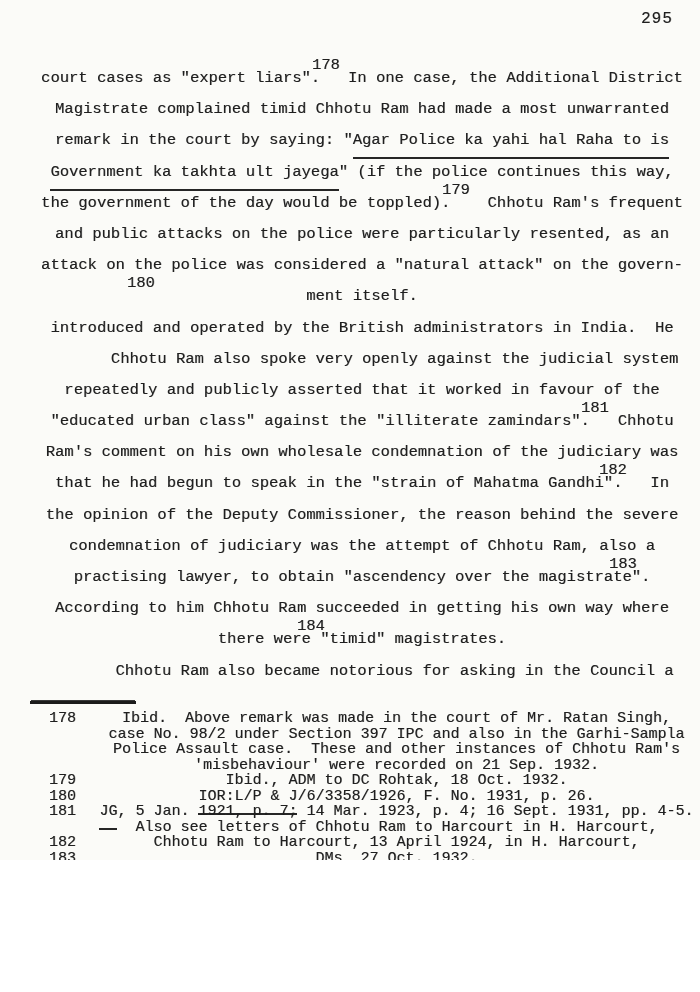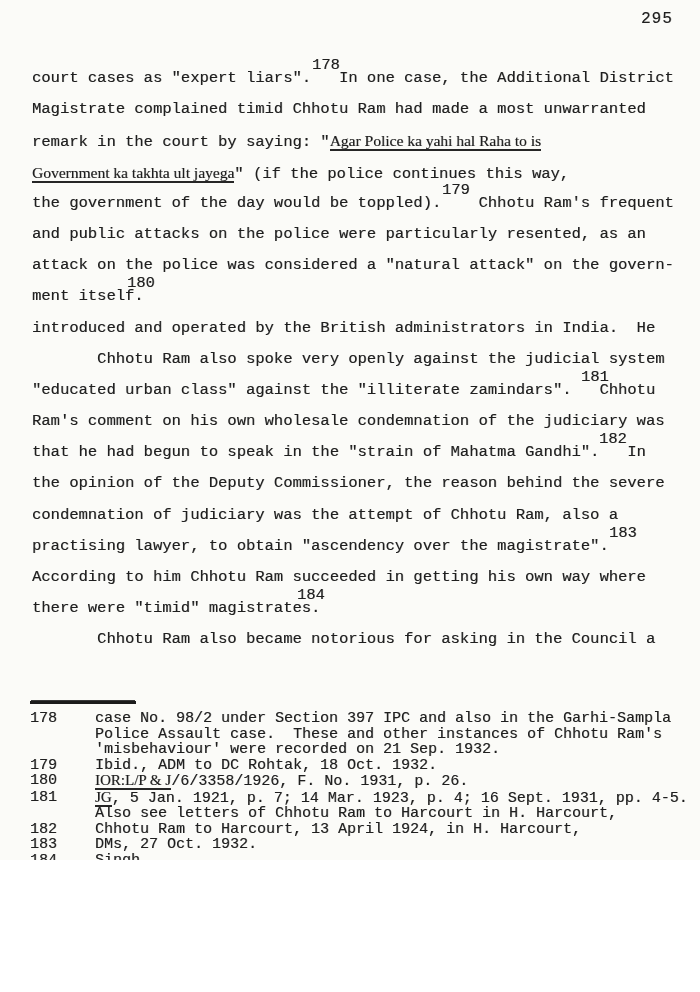--- a/index.html
+++ b/index.html
@@ -4,40 +4,41 @@
 <style>
   html,body { margin:0; padding:0; }
   .page {
     position:relative;
     width:700px; height:860px;
     background:#fbfbf8;
     font-family:"Liberation Mono","DejaVu Sans Mono",monospace;
     color:#1f1f1f;
     overflow:hidden;
     text-shadow:0.5px 0.2px 0 rgba(25,25,25,0.45);
+    text-align:center;
   }
   .pagenum {
     position:absolute; top:10px; left:641px;
     font-size:16px; letter-spacing:1px;
   }
   .body-text {
     position:absolute; left:32px; top:63px; width:660px;
   }
   .bline {
     position:relative;
     height:31.2px; line-height:31.2px;
     font-size:15.5px;
     white-space:pre;
   }
   .sup {
     position:absolute; top:-7px;
     line-height:normal; font-size:15.5px;
     white-space:pre;
   }
-  .u { border-bottom:2px solid #262626; padding-bottom:0px;font-family:Liberation Serif, serif; }
+  .u { border-bottom:2px solid #262626; padding-bottom:8px; }
   .fn-rule {
     position:absolute; left:30px; top:701px;
     width:106px; height:3px; background:#1b1b1b;
     box-shadow:0 -2px 0 -1px #3a3a3a;
   }
   .footnotes {
     position:absolute; left:30px; top:711px; width:668px;
     font-size:15px;
   }
   .fentry { display:flex; align-items:flex-start; }
@@ -56,35 +57,37 @@
       <div class="bline"><span class="sup" style="left: 280px;">178</span><span>court cases as "expert liars".   In one case, the Additional District</span></div>
       <div class="bline"><span>Magistrate complained timid Chhotu Ram had made a most unwarranted</span></div>
       <div class="bline"><span>remark in the court by saying: "</span><span class="u">Agar Police ka yahi hal Raha to is</span></div>
       <div class="bline"><span class="u">Government ka takhta ult jayega</span><span>" (if the police continues this way,</span></div>
       <div class="bline"><span class="sup" style="left: 410px;">179</span><span>the government of the day would be toppled).    Chhotu Ram's frequent</span></div>
       <div class="bline"><span>and public attacks on the police were particularly resented, as an</span></div>
       <div class="bline"><span>attack on the police was considered a "natural attack" on the govern-</span></div>
       <div class="bline"><span class="sup" style="left: 95px;">180</span><span>ment itself.</span></div>
       <div class="bline"><span>introduced and operated by the British administrators in India.  He</span></div>
       <div class="bline"><span>       Chhotu Ram also spoke very openly against the judicial system</span></div>
+      <div class="bline"><span>repeatedly and publicly asserted that it worked in favour of the</span></div>
       <div class="bline"><span class="sup" style="left: 549px;">181</span><span>"educated urban class" against the "illiterate zamindars".   Chhotu</span></div>
       <div class="bline"><span>Ram's comment on his own wholesale condemnation of the judiciary was</span></div>
       <div class="bline"><span class="sup" style="left: 567px;">182</span><span>that he had begun to speak in the "strain of Mahatma Gandhi".   In</span></div>
       <div class="bline"><span>the opinion of the Deputy Commissioner, the reason behind the severe</span></div>
       <div class="bline"><span>condemnation of judiciary was the attempt of Chhotu Ram, also a</span></div>
       <div class="bline"><span class="sup" style="left: 577px;">183</span><span>practising lawyer, to obtain "ascendency over the magistrate".</span></div>
       <div class="bline"><span>According to him Chhotu Ram succeeded in getting his own way where</span></div>
       <div class="bline"><span class="sup" style="left: 265px;">184</span><span>there were "timid" magistrates.</span></div>
       <div class="bline"><span>       Chhotu Ram also became notorious for asking in the Council a</span></div>
     </div>
   <div class="fn-rule"></div>
   <div class="footnotes">
       <div class="fentry">
         <span class="fnum">178</span>
         <div class="flines">
+          <div class="fline"><span>Ibid.  Above remark was made in the court of Mr. Ratan Singh,</span></div>
           <div class="fline"><span>case No. 98/2 under Section 397 IPC and also in the Garhi-Sampla</span></div>
           <div class="fline"><span>Police Assault case.  These and other instances of Chhotu Ram's</span></div>
           <div class="fline"><span>'misbehaviour' were recorded on 21 Sep. 1932.</span></div>
         </div>
       </div>
       <div class="fentry">
         <span class="fnum">179</span>
         <div class="flines">
           <div class="fline"><span>Ibid., ADM to DC Rohtak, 18 Oct. 1932.</span></div>
         </div>

